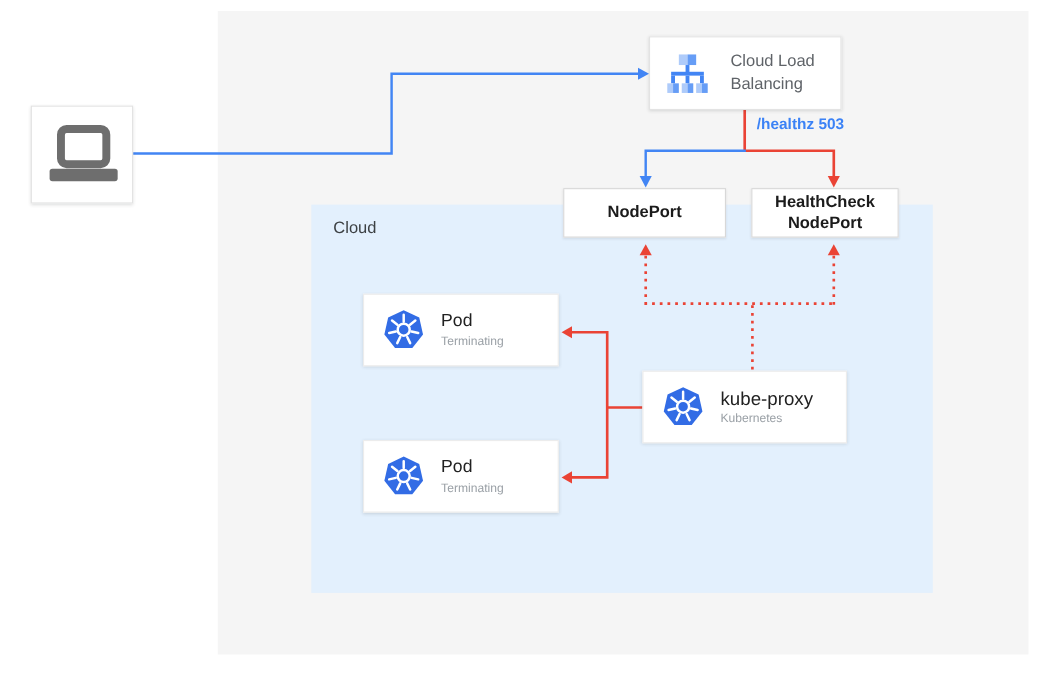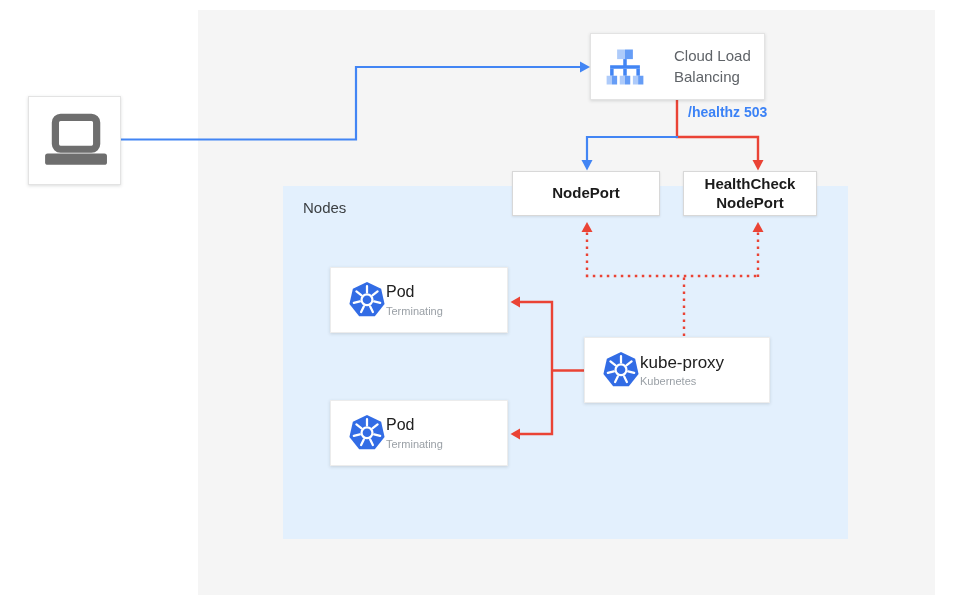--- a/index.html
+++ b/index.html
@@ -8,50 +8,50 @@
 
   .panel { position:absolute; left:198px; top:10px; width:737px; height:585px; background:#f5f5f5; }
   .nodes-box { position:absolute; left:283px; top:186px; width:565px; height:353px; background:#e3f0fd; }
   .nodes-label { position:absolute; left:20px; top:13px; font-size:15px; color:#3c4043; }
 
   .card { position:absolute; background:#ffffff; border:1px solid #e3e3e3;
           box-shadow:0 1px 3px rgba(60,64,67,.18); display:flex; align-items:center; }
 
   .laptop-card { left:28px; top:96px; width:93px; height:89px; justify-content:center; }
 
-  .clb-card { left:590px; top:33px; width:175px; height:67px; padding-left:13px; gap:28px; }
+  .clb-card { left:590px; top:33px; width:175px; height:67px; padding-left:13px; gap:18px; }
   .clb-text { font-size:15px; color:#5f6368; line-height:1.35; width:84px; }
 
   .port-card { background:#ffffff; border:1px solid #d8d8d8; box-shadow:0 1px 2px rgba(60,64,67,.12);
                position:absolute; display:flex; align-items:center; justify-content:center;
                font-weight:bold; font-size:15px; color:#1b1b1b; text-align:center; line-height:1.25; }
   .nodeport-card { left:512px; top:171px; width:148px; height:45px; }
   .healthcheck-card { left:683px; top:171px; width:134px; height:45px; padding:15px 14px; }
 
-  .k8s-card { padding-left:17px; border:1px solid #ececec; }
+  .k8s-card { padding-left:17px; gap:15px; border:1px solid #ececec; }
   .pod1-card { left:330px; top:267px; width:178px; height:66px; }
   .pod2-card { left:330px; top:400px; width:178px; height:66px; }
   .kubeproxy-card { left:584px; top:337px; width:186px; height:66px; }
   .k8s-title { font-size:16px; color:#212121; line-height:1.4; }
   .kubeproxy-card .k8s-title { font-size:17px; }
   .k8s-sub { font-size:11px; color:#9aa0a6; line-height:1.35; }
 
   .healthz-label { position:absolute; left:688px; top:104px; font-size:14px; font-weight:bold; color:#3b82f6; }
 
   .connectors { position:absolute; left:0; top:0; pointer-events:none; }
 </style>
 </head>
 <body>
 
 <div class="canvas">
 
   <div class="panel"></div>
 
   <div class="nodes-box">
-    <div class="nodes-label">Nodes</div>
+    <div class="nodes-label">Cloud</div>
   </div>
 
   <svg class="connectors" width="953" height="612">
     <g>
       <path d="M121 139.5 H356 V67 H580" fill="none" stroke="#4285f4" stroke-width="2.2"></path>
       <polygon points="580,61.5 580,72.5 590,67" fill="#4285f4"></polygon>
     </g>
     <g>
       <path d="M677 100 V138.2 M675.8 137 H758 V161" fill="none" stroke="#ea4335" stroke-width="2.4"></path>
       <polygon points="752.5,160 763.5,160 758,170.5" fill="#ea4335"></polygon>

